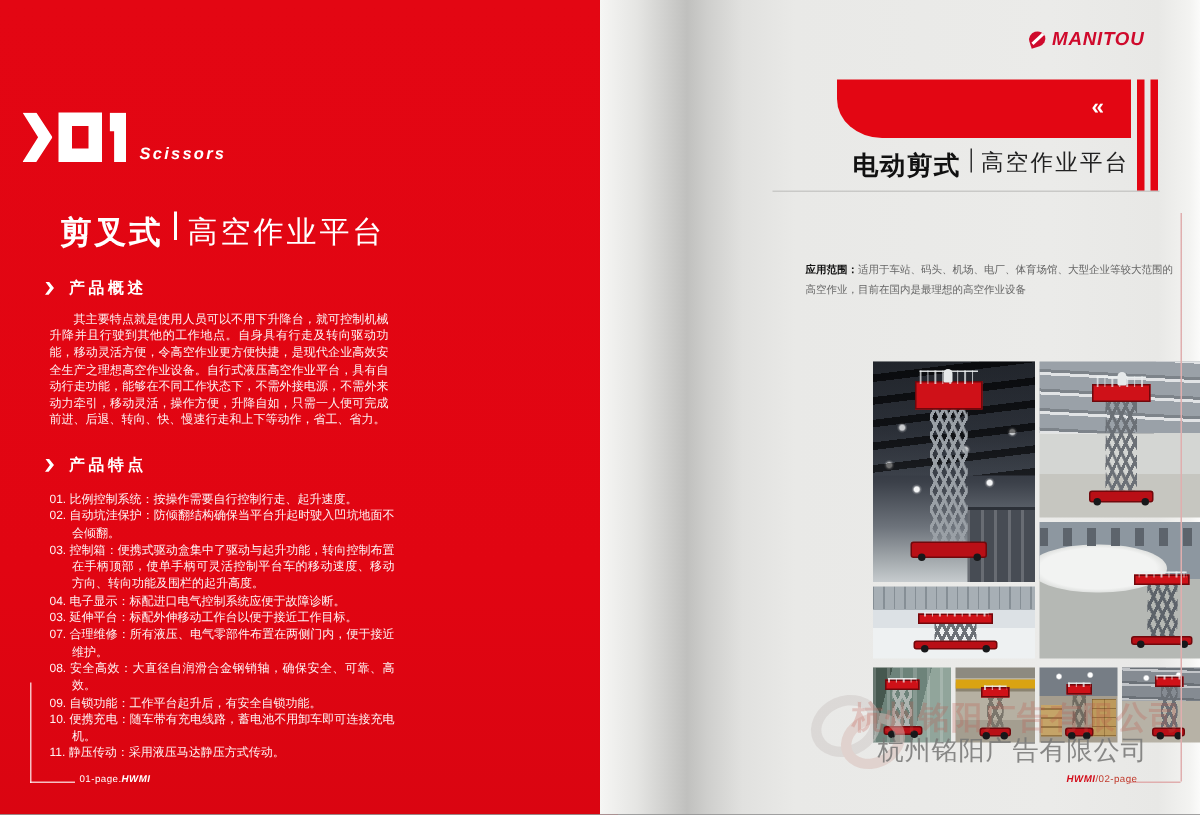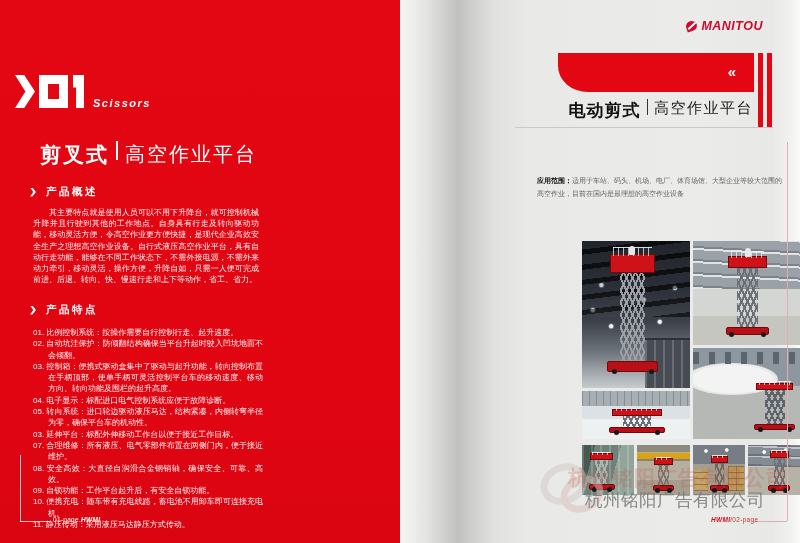--- a/index.html
+++ b/index.html
@@ -187,21 +187,20 @@
 
     <div class="sec-head features">
       <span class="chev-sm"></span>
       <span class="sec-label">产品特点</span>
     </div>
     <ul class="feature-list">
       <li>01. 比例控制系统：按操作需要自行控制行走、起升速度。</li>
       <li>02. 自动坑洼保护：防倾翻结构确保当平台升起时驶入凹坑地面不会倾翻。</li>
       <li>03. 控制箱：便携式驱动盒集中了驱动与起升功能，转向控制布置在手柄顶部，使单手柄可灵活控制平台车的移动速度、移动方向、转向功能及围栏的起升高度。</li>
       <li>04. 电子显示：标配进口电气控制系统应便于故障诊断。</li>
-      <li>05. 转向系统：进口轮边驱动液压马达，结构紧凑，内侧转弯半径为零，确保平台车的机动性。</li>
       <li>03. 延伸平台：标配外伸移动工作台以便于接近工作目标。</li>
       <li>07. 合理维修：所有液压、电气零部件布置在两侧门内，便于接近维护。</li>
       <li>08. 安全高效：大直径自润滑合金钢销轴，确保安全、可靠、高效。</li>
       <li>09. 自锁功能：工作平台起升后，有安全自锁功能。</li>
       <li>10. 便携充电：随车带有充电线路，蓄电池不用卸车即可连接充电机。</li>
       <li>11. 静压传动：采用液压马达静压方式传动。</li>
     </ul>
 
     <span class="fl-line-v"></span>
     <span class="fl-line-h"></span>

